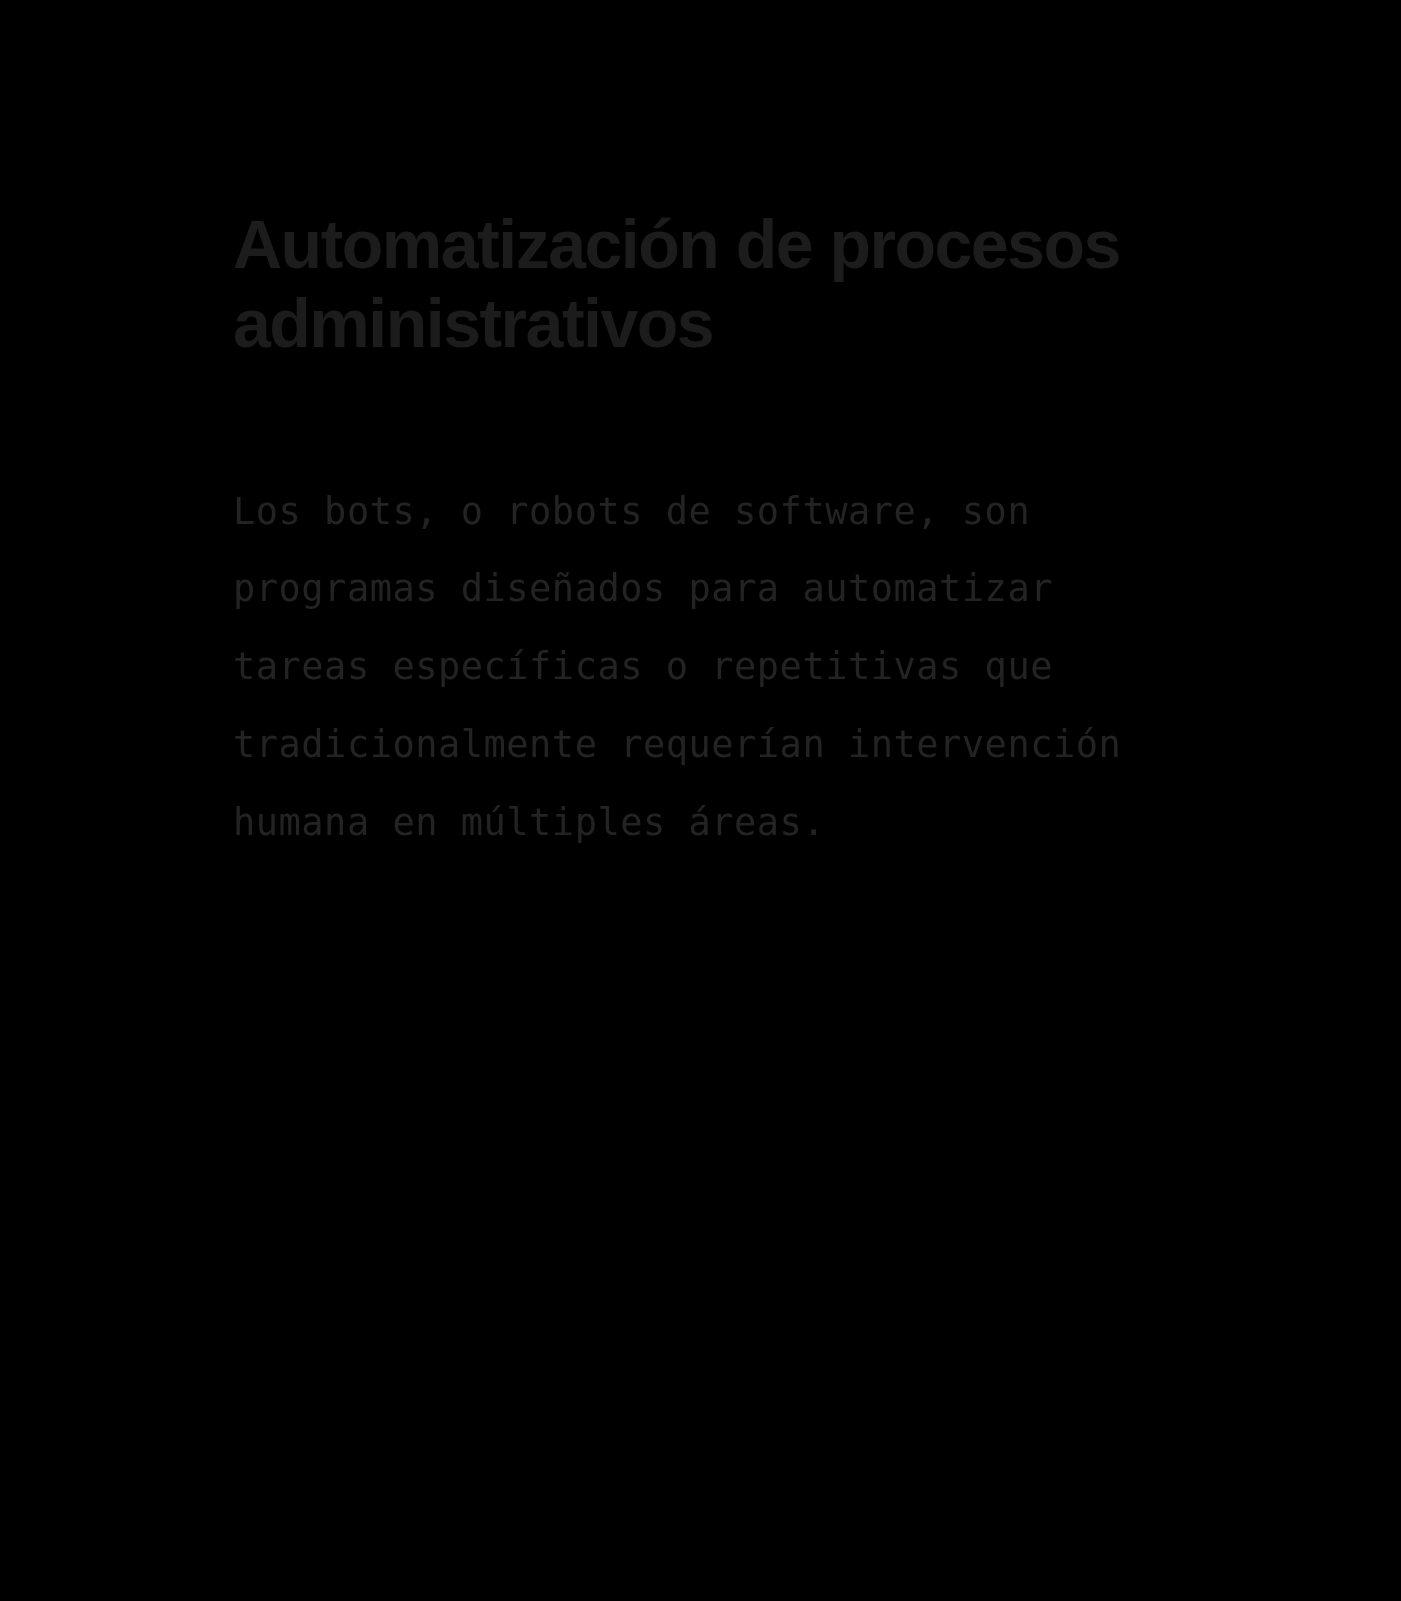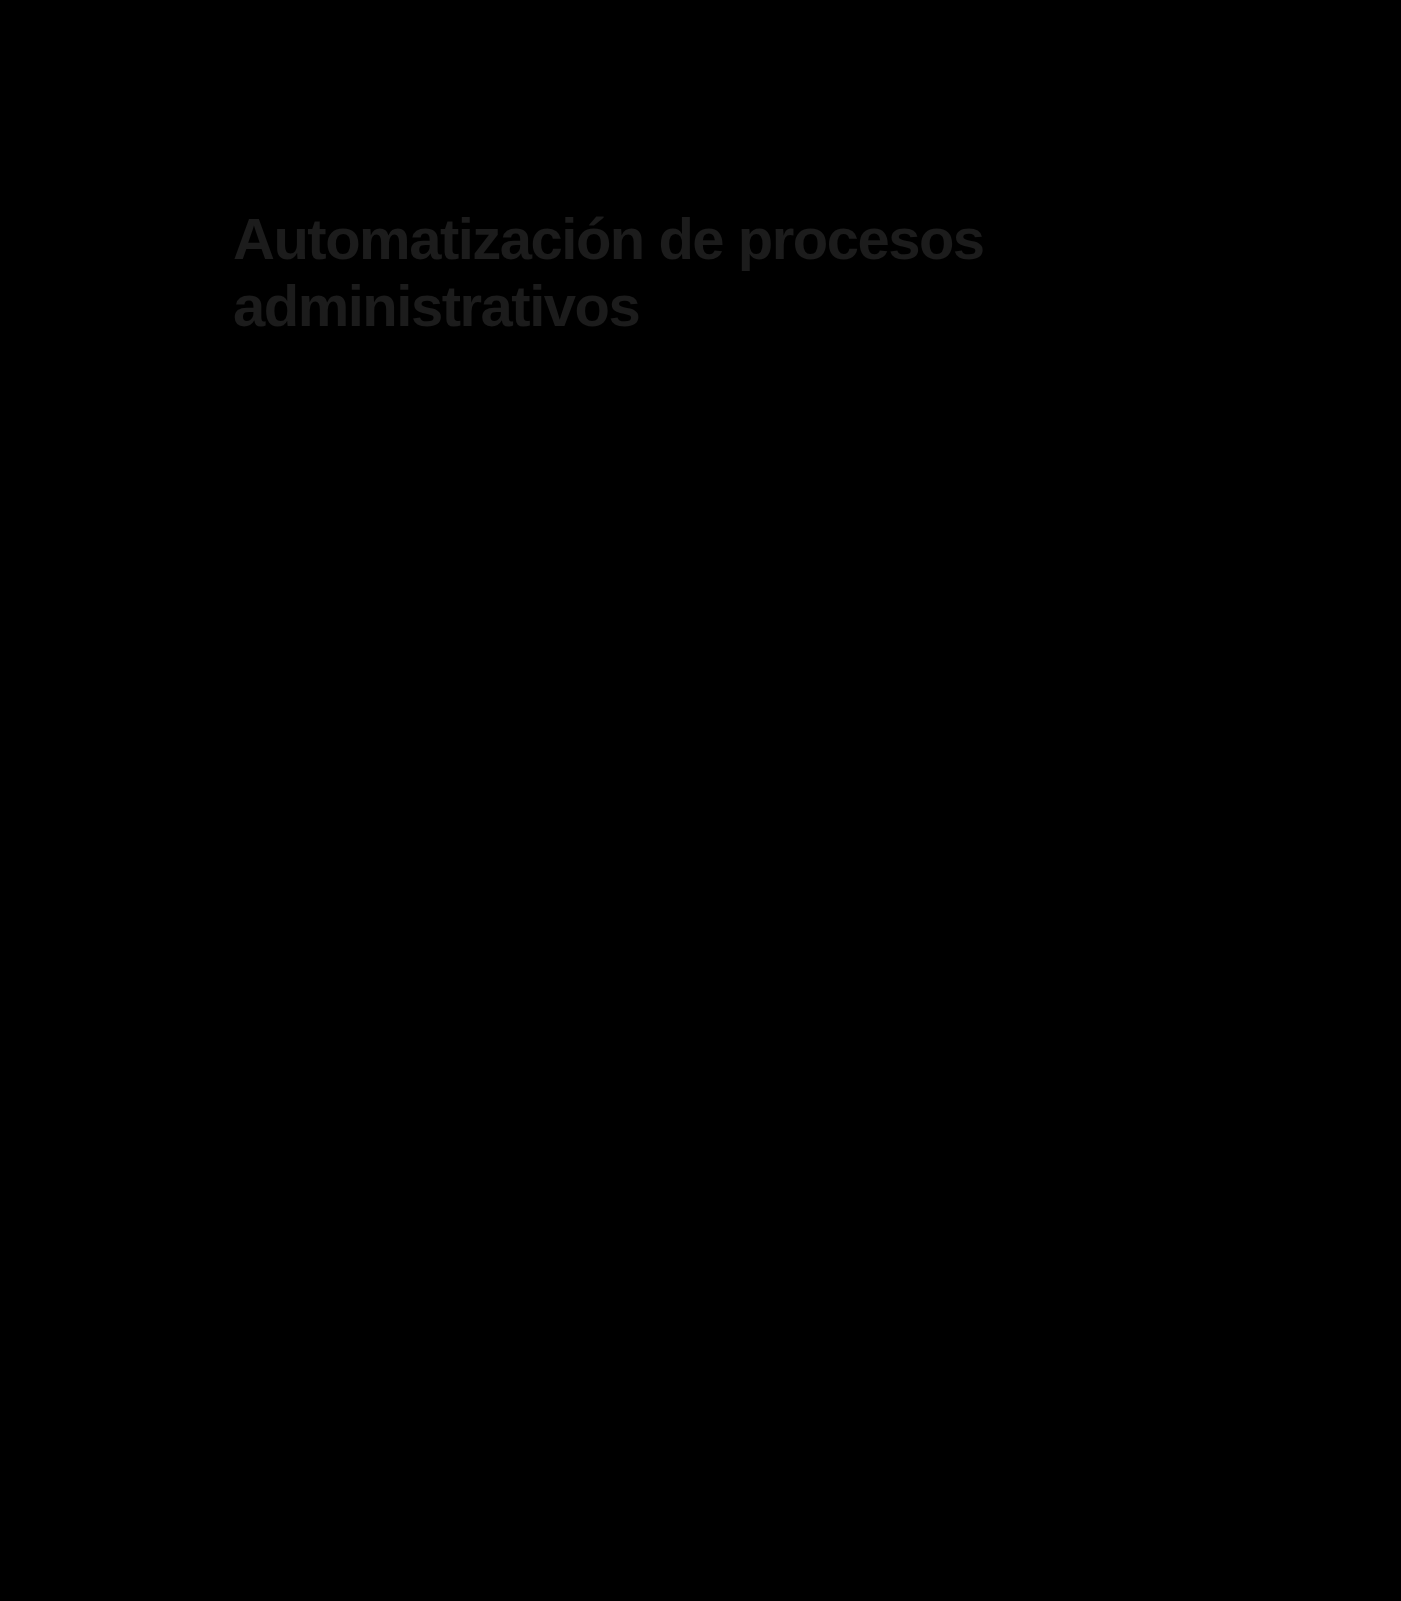--- a/index.html
+++ b/index.html
@@ -26,21 +26,21 @@
   .content {
     position: absolute;
     left: 233px;
     top: 205px;
     width: 930px;
   }
 
   .headline {
     font-family: "Liberation Sans", sans-serif;
     font-weight: 700;
-    font-size: 58px;
+    font-size: 68px;
     line-height: 1.16;
     letter-spacing: -1.5px;
     color: #1c1c1c;
     margin: 0;
     white-space: pre-line;
   }
 
   .body-text {
     margin: 0;
     margin-top: 110px;
@@ -52,14 +52,15 @@
     white-space: pre-line;
     width: 910px;
   }
 </style>
 </head>
 <body>
 
 <div class="slide">
   <div class="content">
     <h1 class="headline">Automatización de procesos administrativos</h1>
+    <p class="body-text">Los bots, o robots de software, son programas diseñados para automatizar tareas específicas o repetitivas que tradicionalmente requerían intervención humana en múltiples áreas.</p>
   </div>
 </div>
 
 </body></html>

